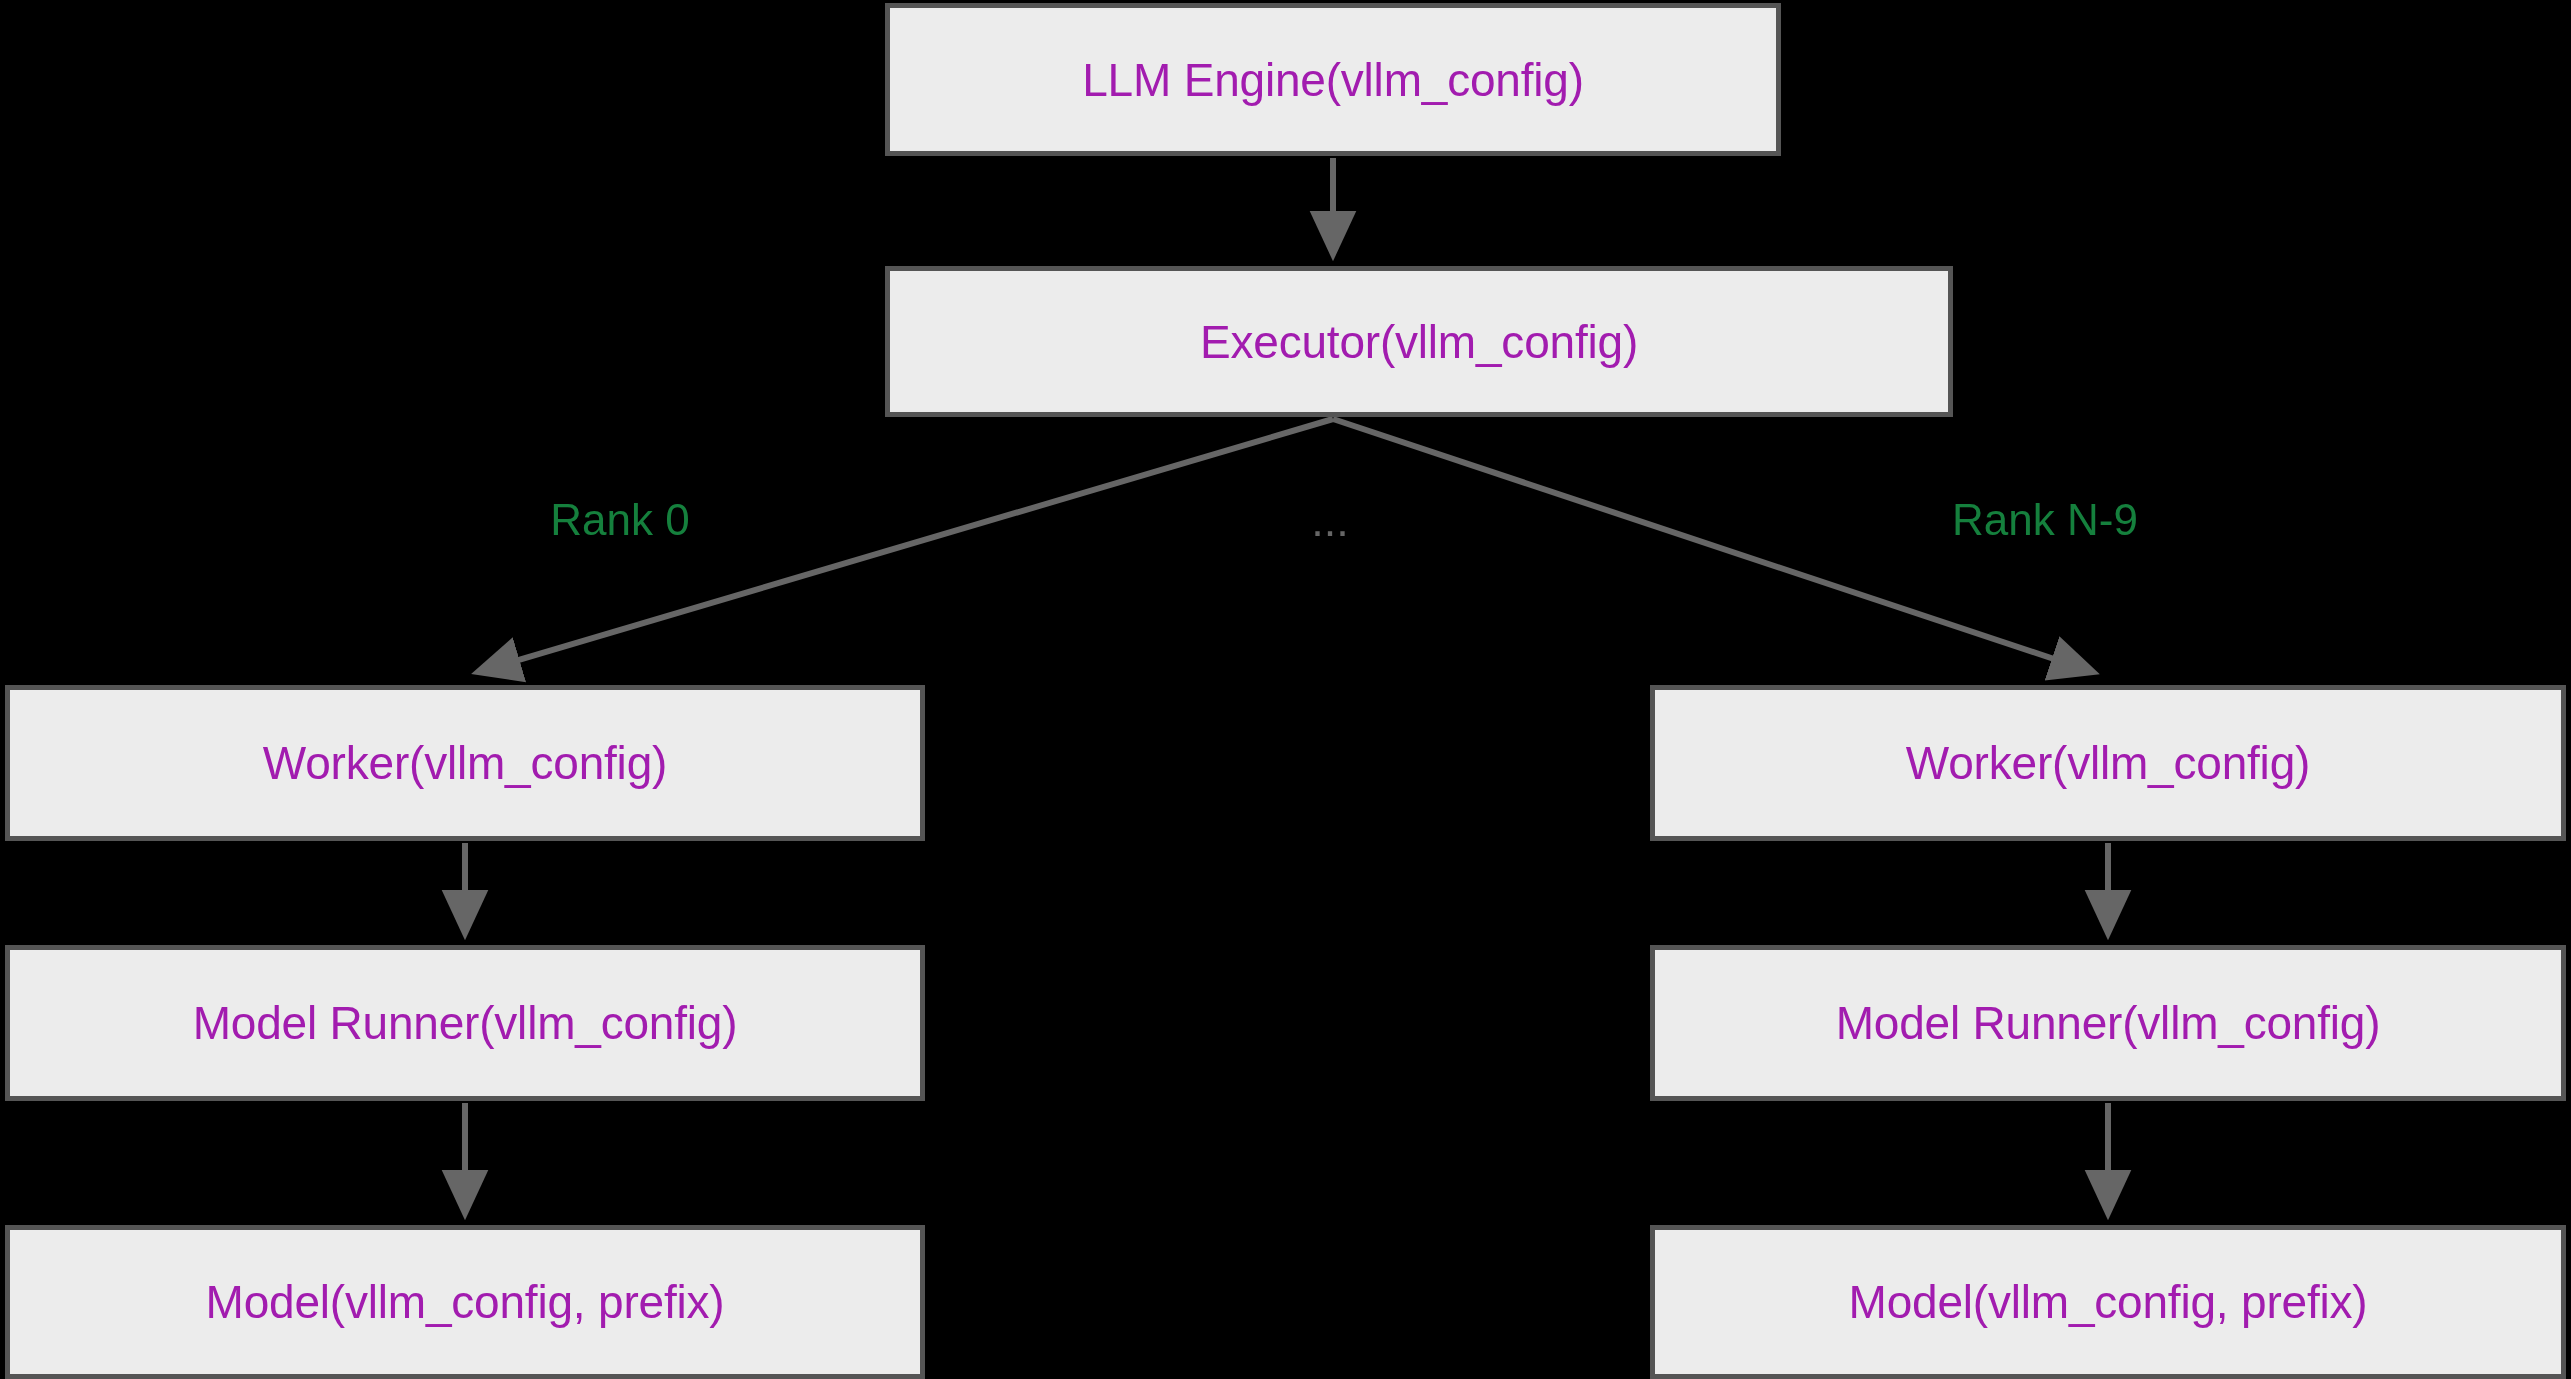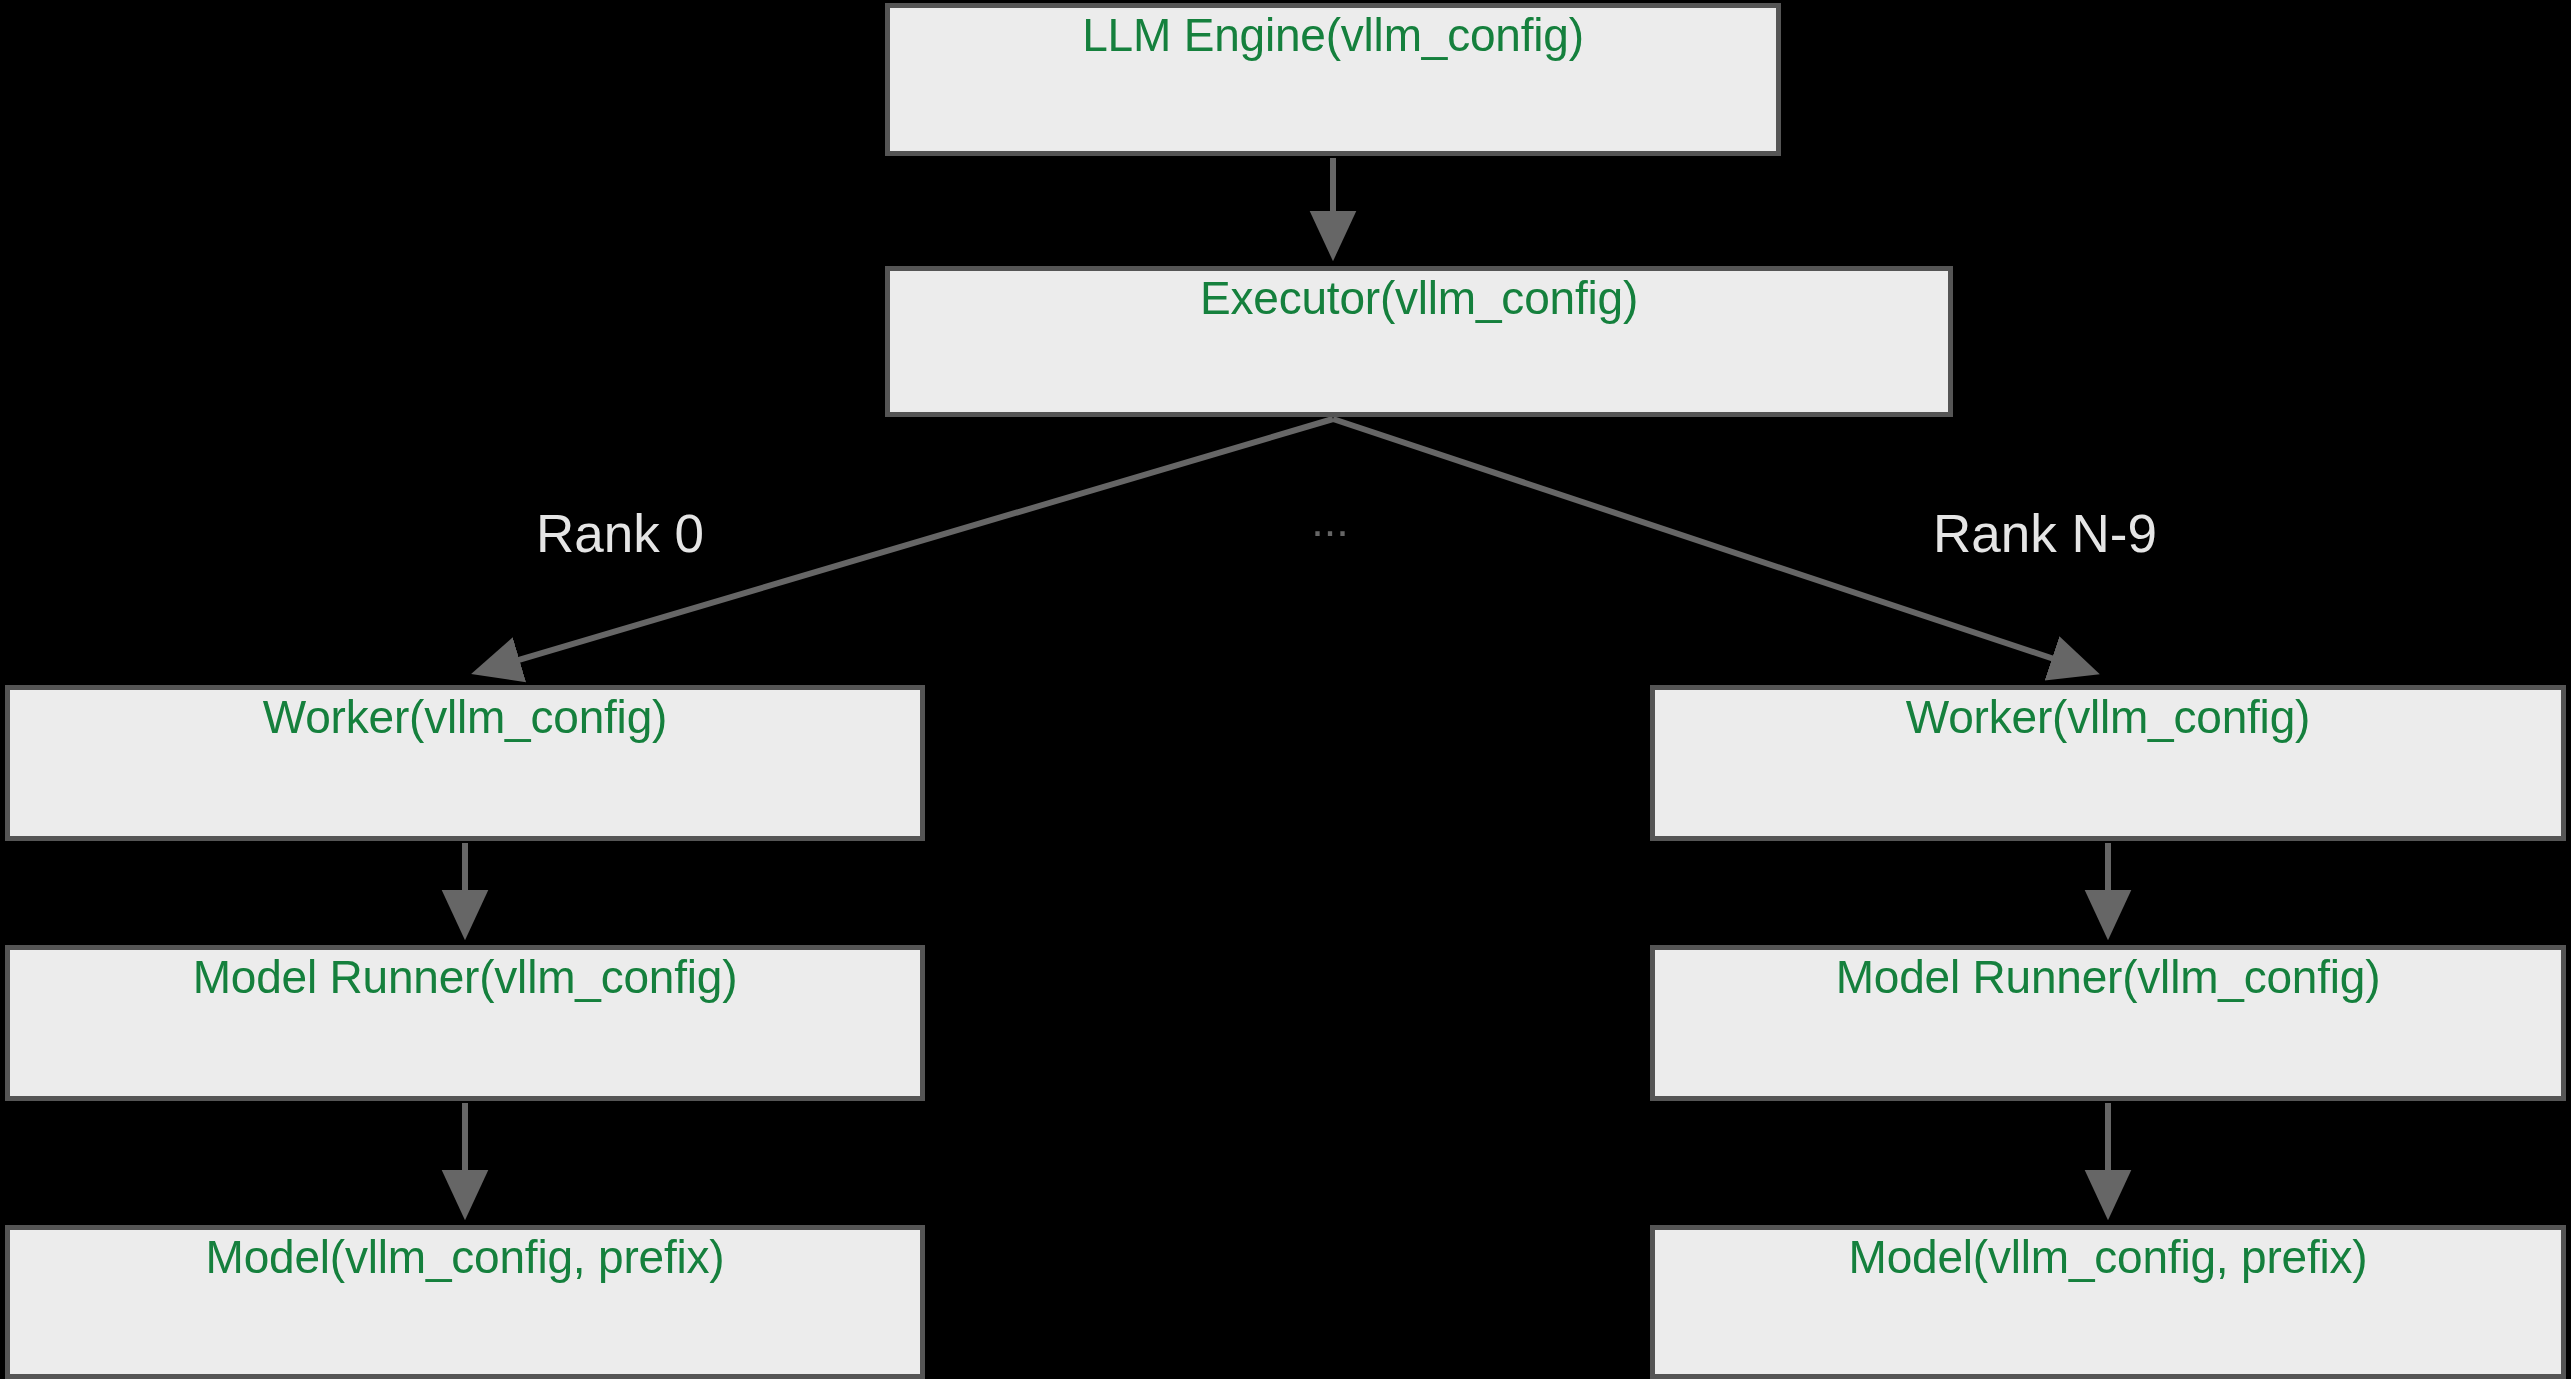--- a/index.html
+++ b/index.html
@@ -17,35 +17,35 @@
     height: 1379px;
     background: #000000;
     overflow: hidden;
   }
   .node {
     position: absolute;
     box-sizing: border-box;
     background: #ececec;
     border: 5px solid #555555;
     display: flex;
+    align-items: center;
     justify-content: center;
-    color: #15803d;
+    color: #a21caf;
     font-size: 46px;
     font-weight: 400;
     letter-spacing: -0.2px;
     white-space: nowrap;
   }
   .edge-label {
     position: absolute;
-    color: #e5e5e5;
-    font-size: 53px;
+    color: #15803d;
+    font-size: 44px;
     font-weight: 400;
     white-space: nowrap;
     text-align: center;
-    margin-top: 8px;
   }
   .ellipsis-label {
     position: absolute;
     color: #666666;
     font-size: 45px;
     line-height: 1;
     white-space: nowrap;
     text-align: center;
   }
   svg.edges {

